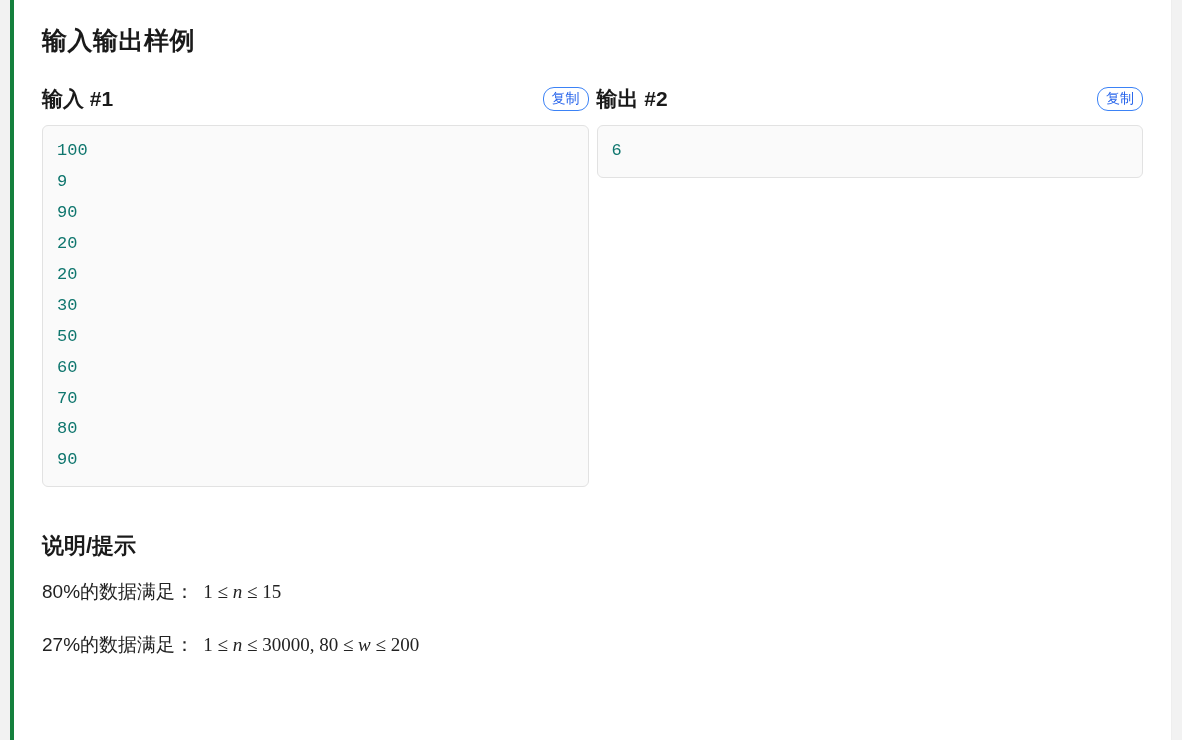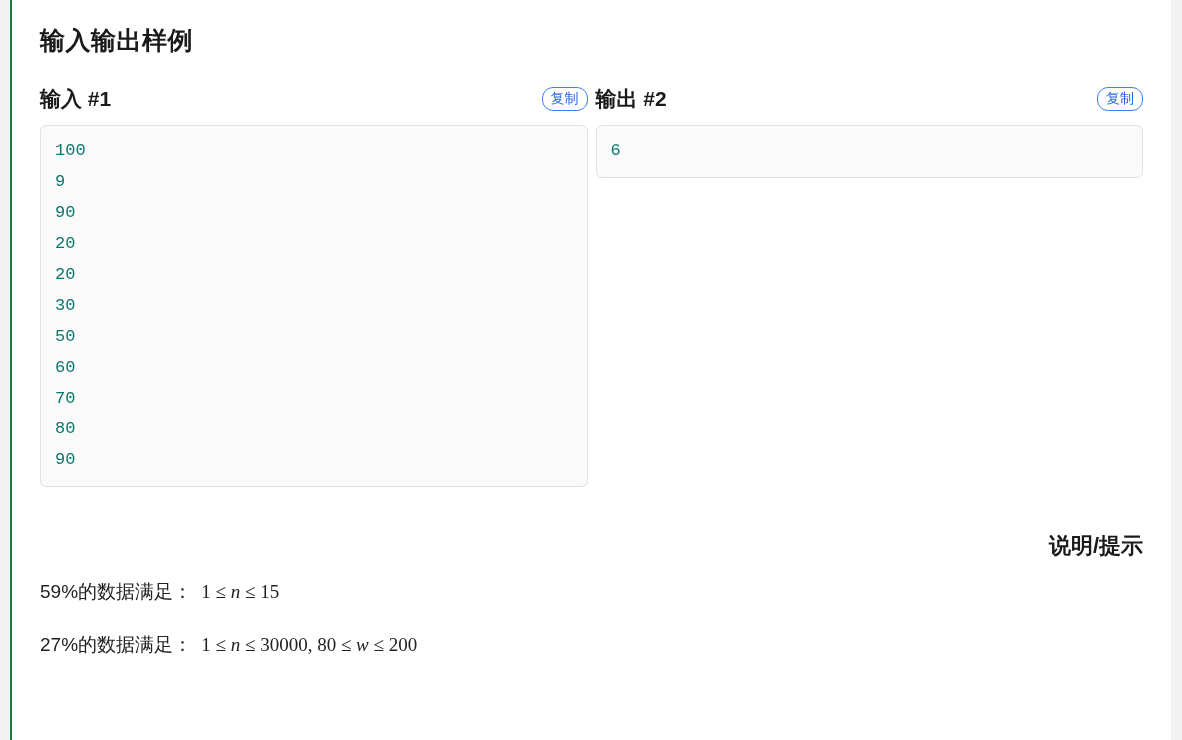--- a/index.html
+++ b/index.html
@@ -9,21 +9,21 @@
     background: #f2f2f2;
     font-family: -apple-system, BlinkMacSystemFont, "Segoe UI", "PingFang SC", "Microsoft YaHei", sans-serif;
     color: #1a1a1a;
   }
   .page {
     background: #ffffff;
     margin: 0 auto;
     width: 1162px;
     min-height: 740px;
     padding: 0 28px 28px 28px;
-    border-left: 2px solid #15803d;
+    border-left: 4px solid #15803d;
     border-right: 1px solid #eee;
   }
   h2.section-title {
     margin: 0;
     padding-top: 24px;
     padding-bottom: 18px;
     font-size: 25px;
     font-weight: 700;
     letter-spacing: 0.5px;
   }
@@ -67,21 +67,20 @@
     color: #0f766e;
     white-space: pre;
     overflow-x: auto;
   }
   .hints-title {
     margin: 0;
     padding-top: 44px;
     padding-bottom: 16px;
     font-size: 22px;
     font-weight: 700;
-    text-align: right;
   }
   .hint-line {
     font-size: 19px;
     line-height: 1.6;
     margin: 0 0 22px 0;
     color: #222;
   }
   .math {
     font-family: Liberation Serif, serif;
     font-style: normal;
@@ -122,21 +121,21 @@
         <button class="copy-btn">复制</button>
       </div>
       <pre class="codebox">6</pre>
     </div>
 
   </div>
 
   <h3 class="hints-title">说明/提示</h3>
 
   <p class="hint-line">
-    <span>59%的数据满足：</span>
+    <span>80%的数据满足：</span>
     <span class="math">1 ≤ <span class="var">n</span> ≤ 15</span>
   </p>
 
   <p class="hint-line">
     <span>27%的数据满足：</span>
     <span class="math">1 ≤ <span class="var">n</span> ≤ 30000, 80 ≤ <span class="var">w</span> ≤ 200</span>
   </p>
 
 </div>
 

